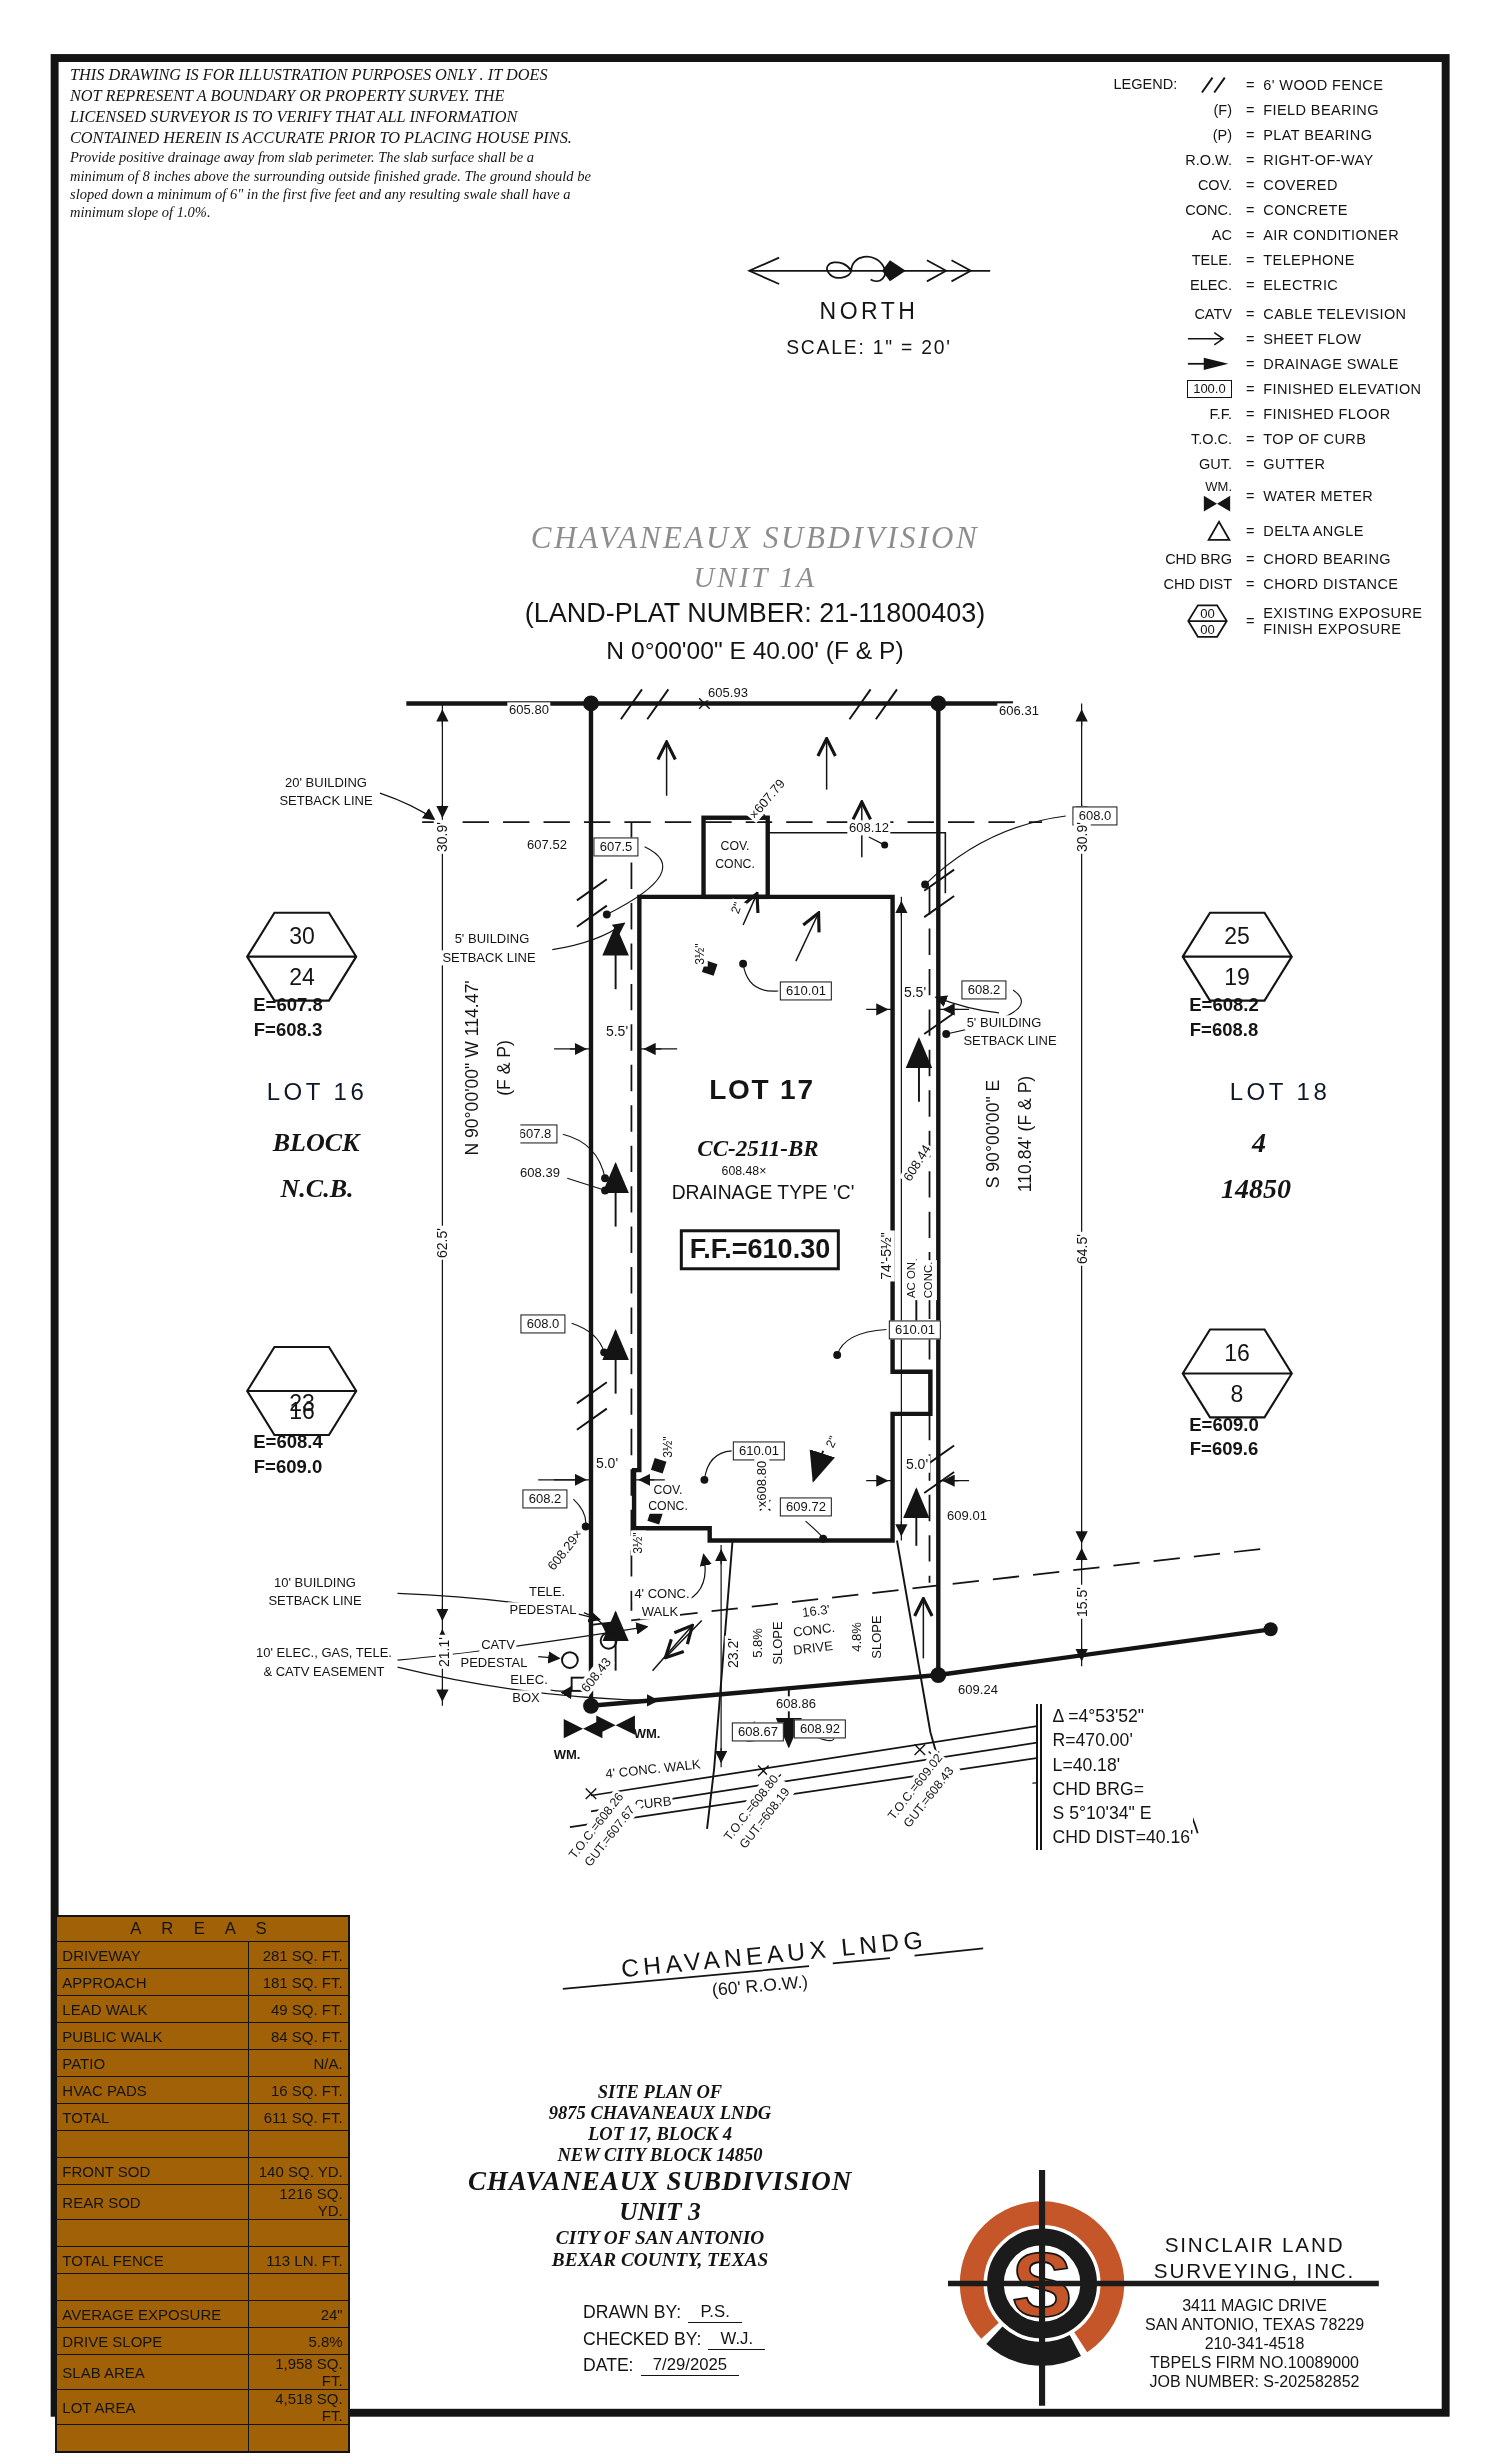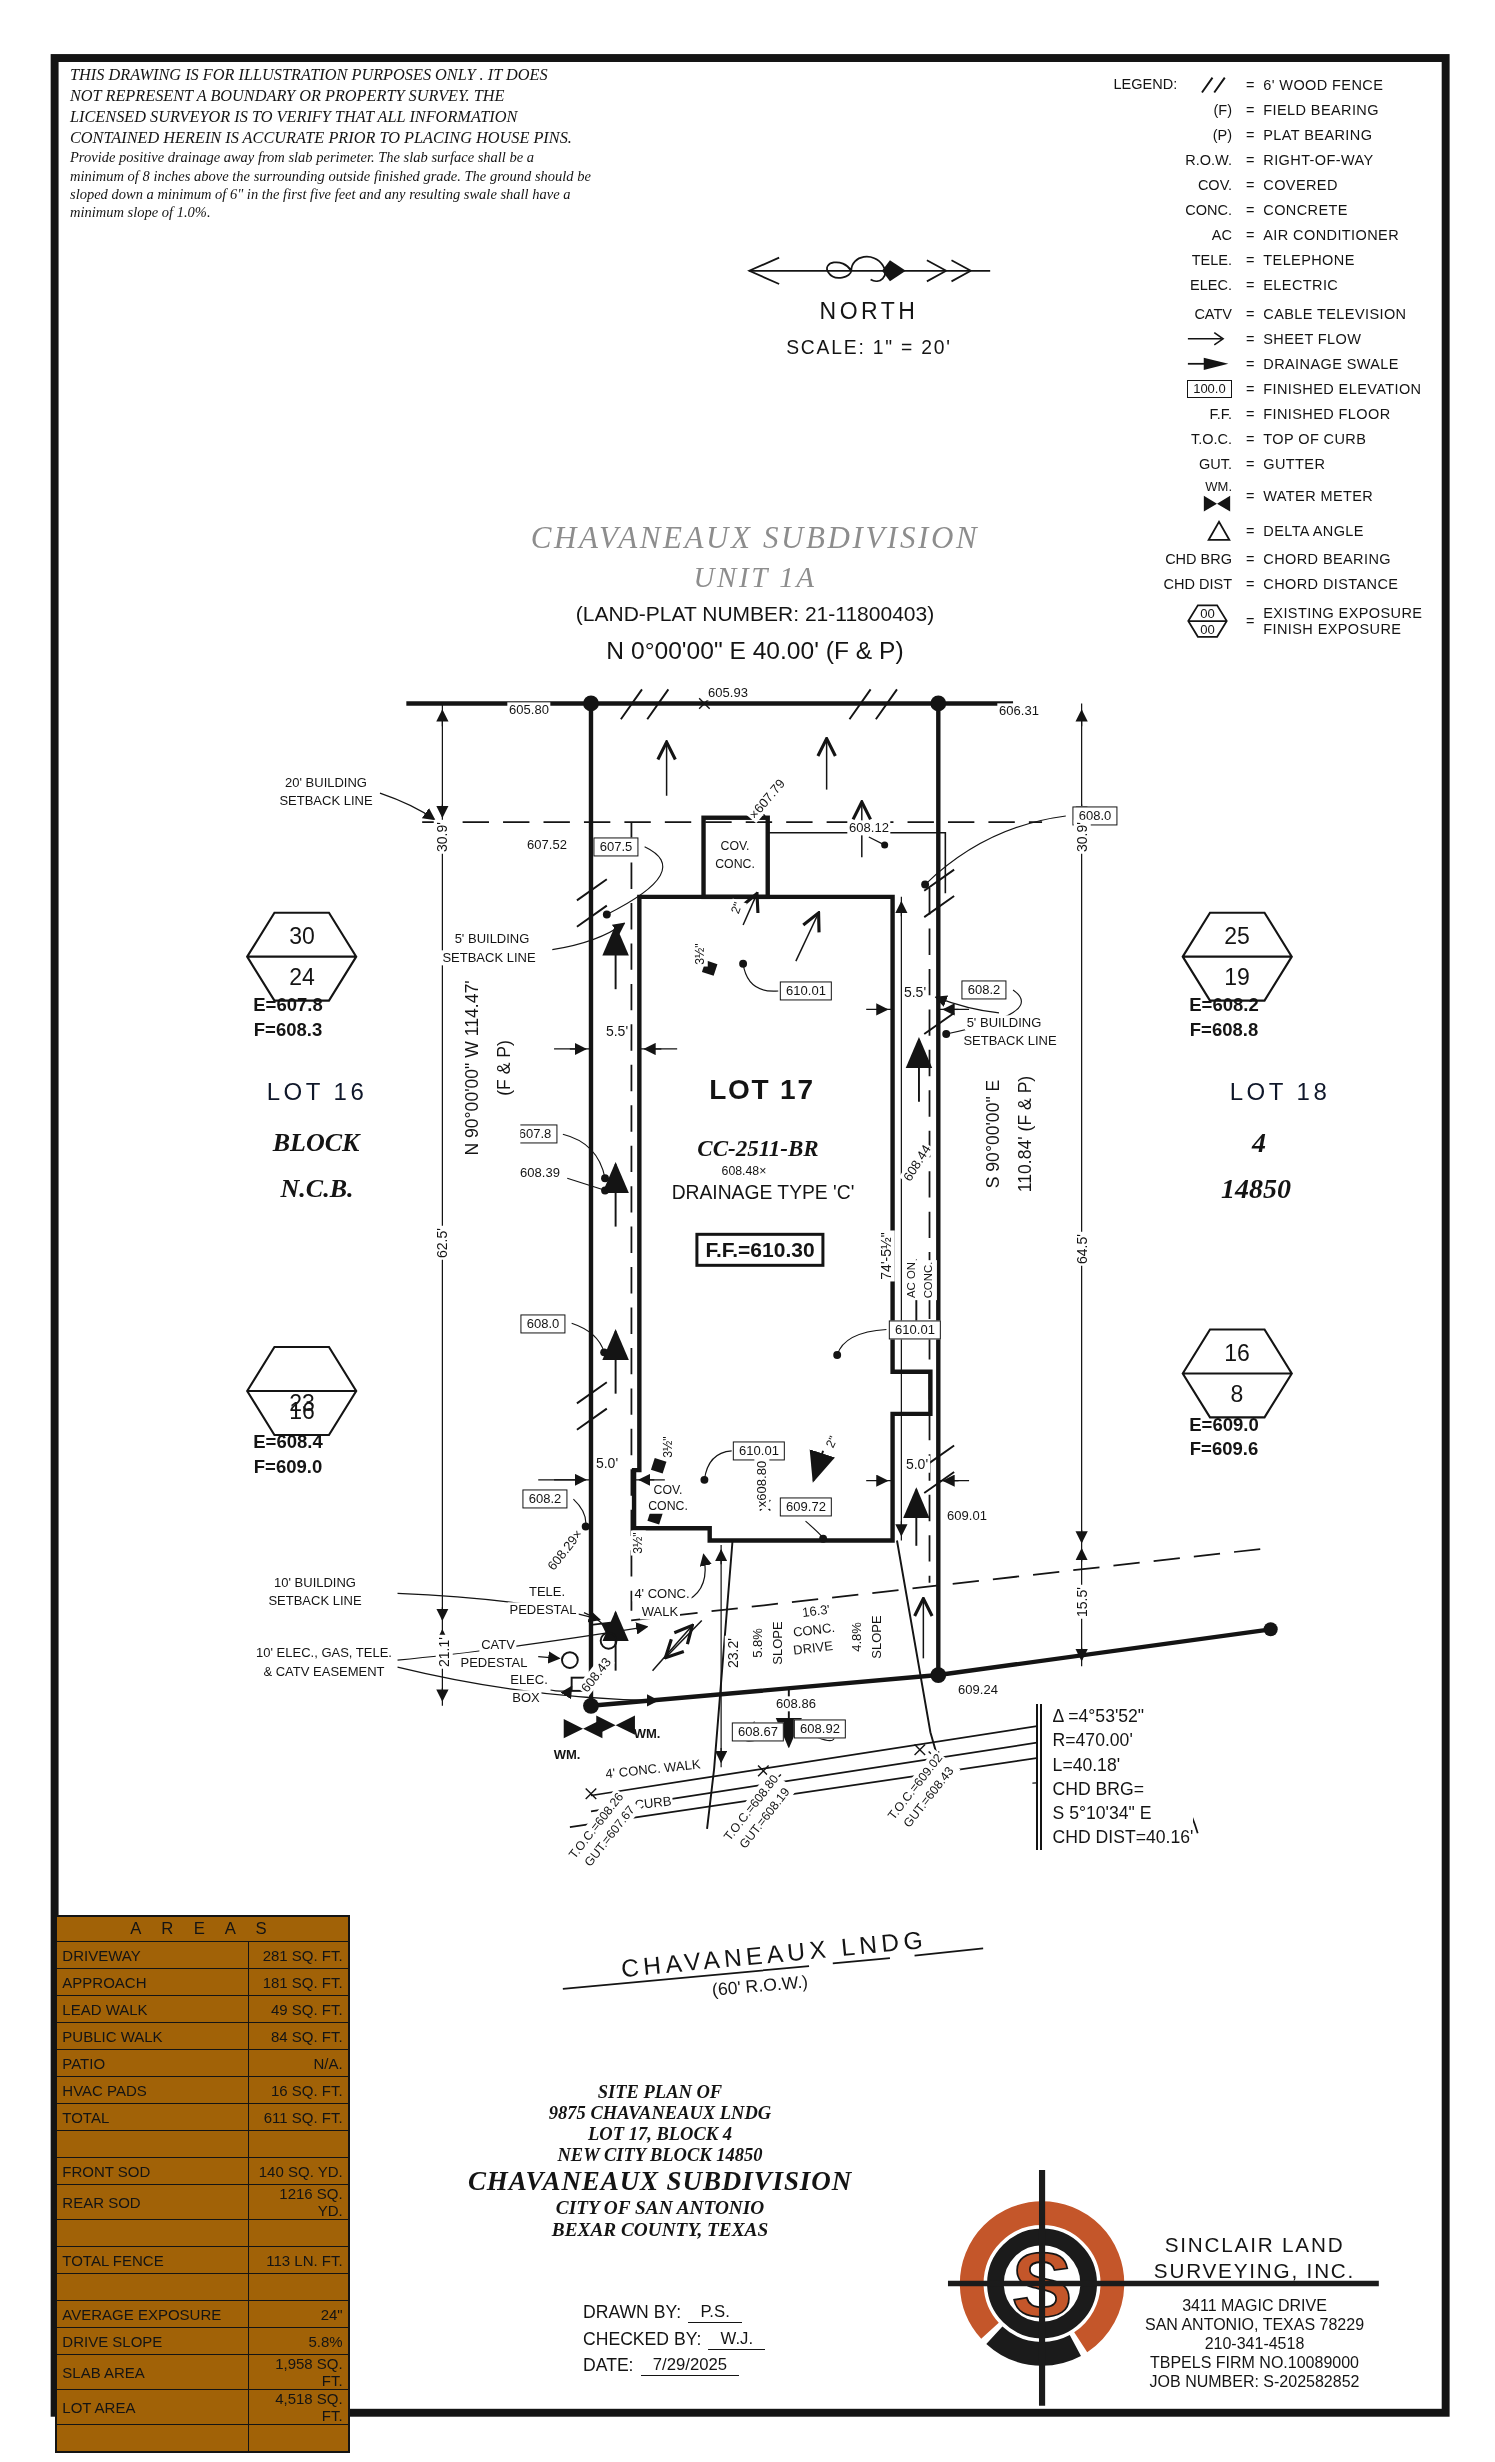--- a/index.html
+++ b/index.html
@@ -5,21 +5,21 @@
   html,body{margin:0;padding:0;background:#e8e8e8;}
   #sheet{position:relative;width:1495px;height:2462px;background:#ffffff;overflow:hidden;
          font-family:"Liberation Sans",sans-serif;color:#141414;}
   #linework{position:absolute;left:0;top:0;}
   #linework text{font-family:"Liberation Sans",sans-serif;}
   .L{position:absolute;transform:translate(-50%,-50%);font:14px/1.18 "Liberation Sans",sans-serif;
      color:#141414;white-space:nowrap;text-align:center;background:#fff;padding:0 1.8px;}
   .nb{background:transparent;}
   .bx{border:1.8px solid #141414;padding:0.9px 5.3px;}
   .s13{font-size:11.4px}.s14{font-size:12.3px}.s15{font-size:13px}.s20{font-size:17.6px}.s21{font-size:18.5px}.s22{font-size:19.3px}
-  .s24{font-size:21px}.s26{font-size:23px}.s28{font-size:24.6px}.s30{font-size:26px}.s32{font-size:28px}
+  .s24{font-size:27px}.s26{font-size:23px}.s28{font-size:24.6px}.s30{font-size:26px}.s32{font-size:28px}
   .b{font-weight:bold}
   .ser{font-family:"Liberation Serif",serif;font-style:italic;}
   .gray{color:#8d8d8d;}
   .lot-gray{color:#0f172a;letter-spacing:3.5px;font-size:24px;}
   .disc{position:absolute;left:70px;top:65px;width:580px;background:transparent;}
   .disc div{font-family:"Liberation Serif",serif;font-style:italic;}
   .dcap{font-size:16.3px;line-height:1.28;}
   .dnote{font-size:14.5px;line-height:1.26;}
   
   #legend{position:absolute;left:1098px;top:72px;width:352px;}
@@ -653,20 +653,21 @@
         </tr>
 </tbody>
     </table>
 
 <div id="siteplan">
   <div style="font-size:18.5px;">SITE  PLAN  OF</div>
   <div style="font-size:18.5px;">9875  CHAVANEAUX  LNDG</div>
   <div style="font-size:18.5px;">LOT  17,  BLOCK  4</div>
   <div style="font-size:18.5px;">NEW  CITY  BLOCK  14850</div>
   <div style="font-size:27px;letter-spacing:0.9px;">CHAVANEAUX  SUBDIVISION</div>
+  <div style="font-size:25.5px;">UNIT  3</div>
   <div style="font-size:19.3px;">CITY  OF  SAN  ANTONIO</div>
   <div style="font-size:19.3px;">BEXAR  COUNTY,  TEXAS</div>
 </div>
 
 <div class="row3" style="left:583px;top:2302px;">
   <span>DRAWN  BY:</span>
   <span class="uv">P.S.</span>
 </div>
 <div class="row3" style="left:583px;top:2329px;">
   <span>CHECKED  BY:</span>

